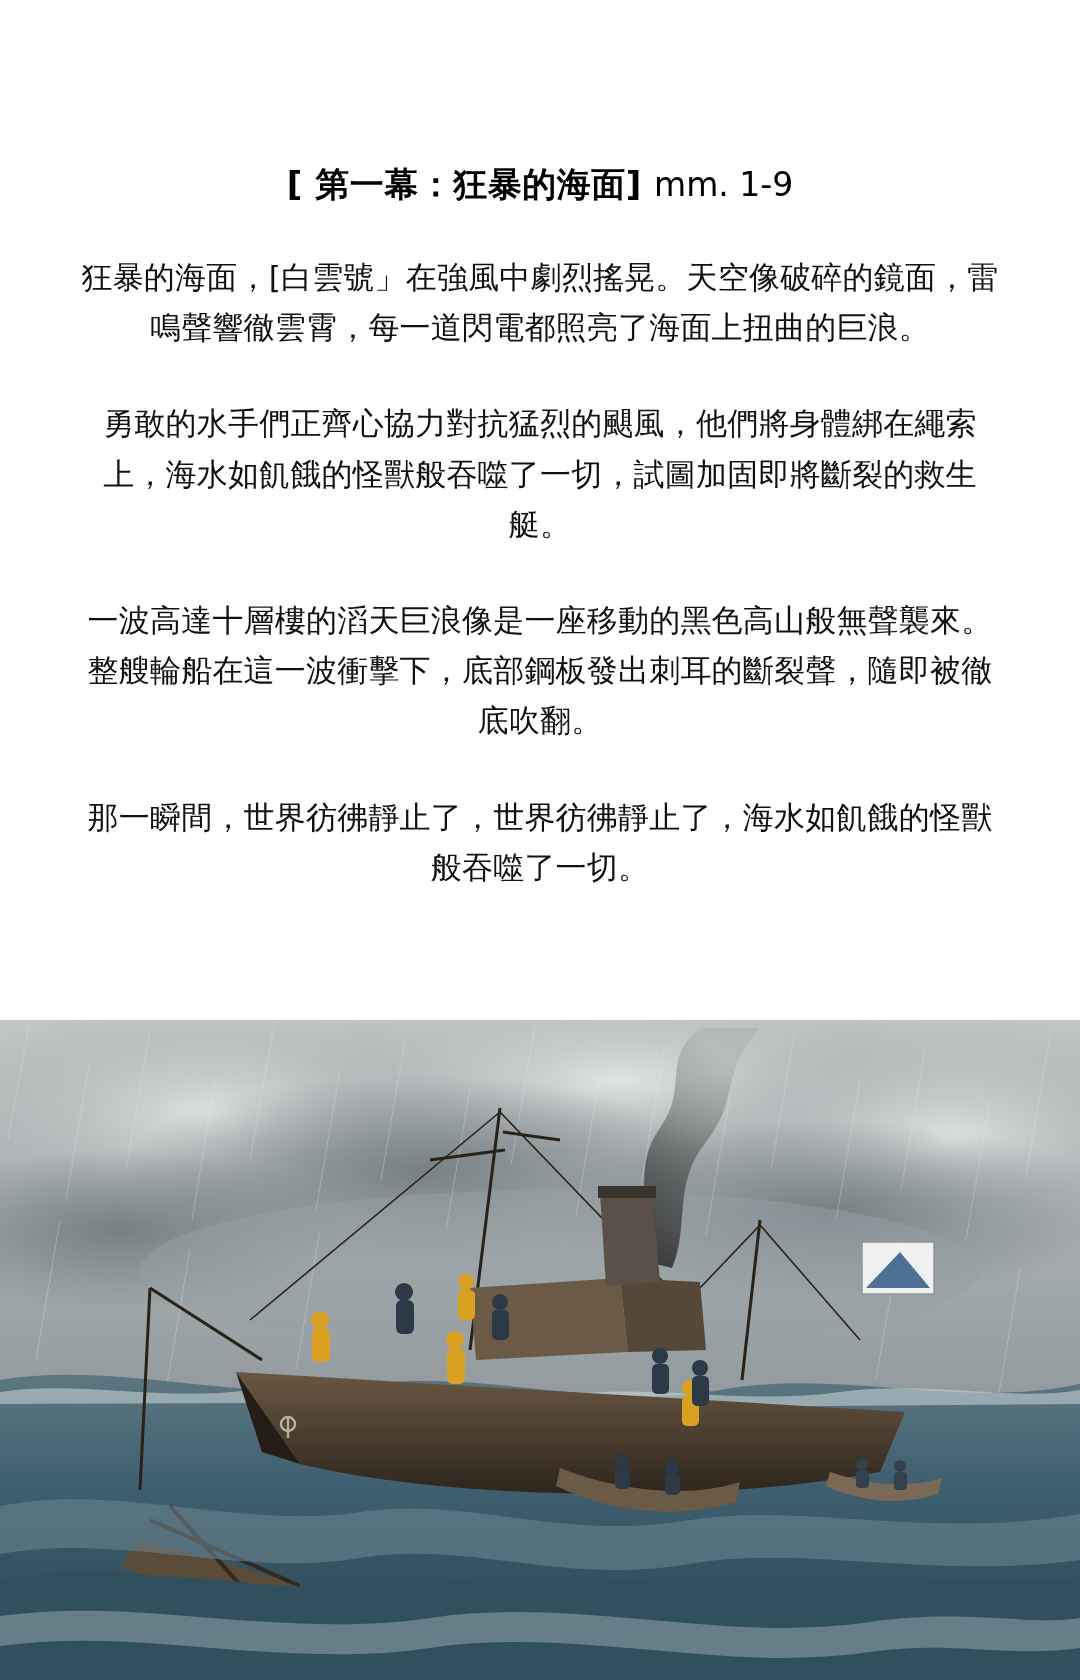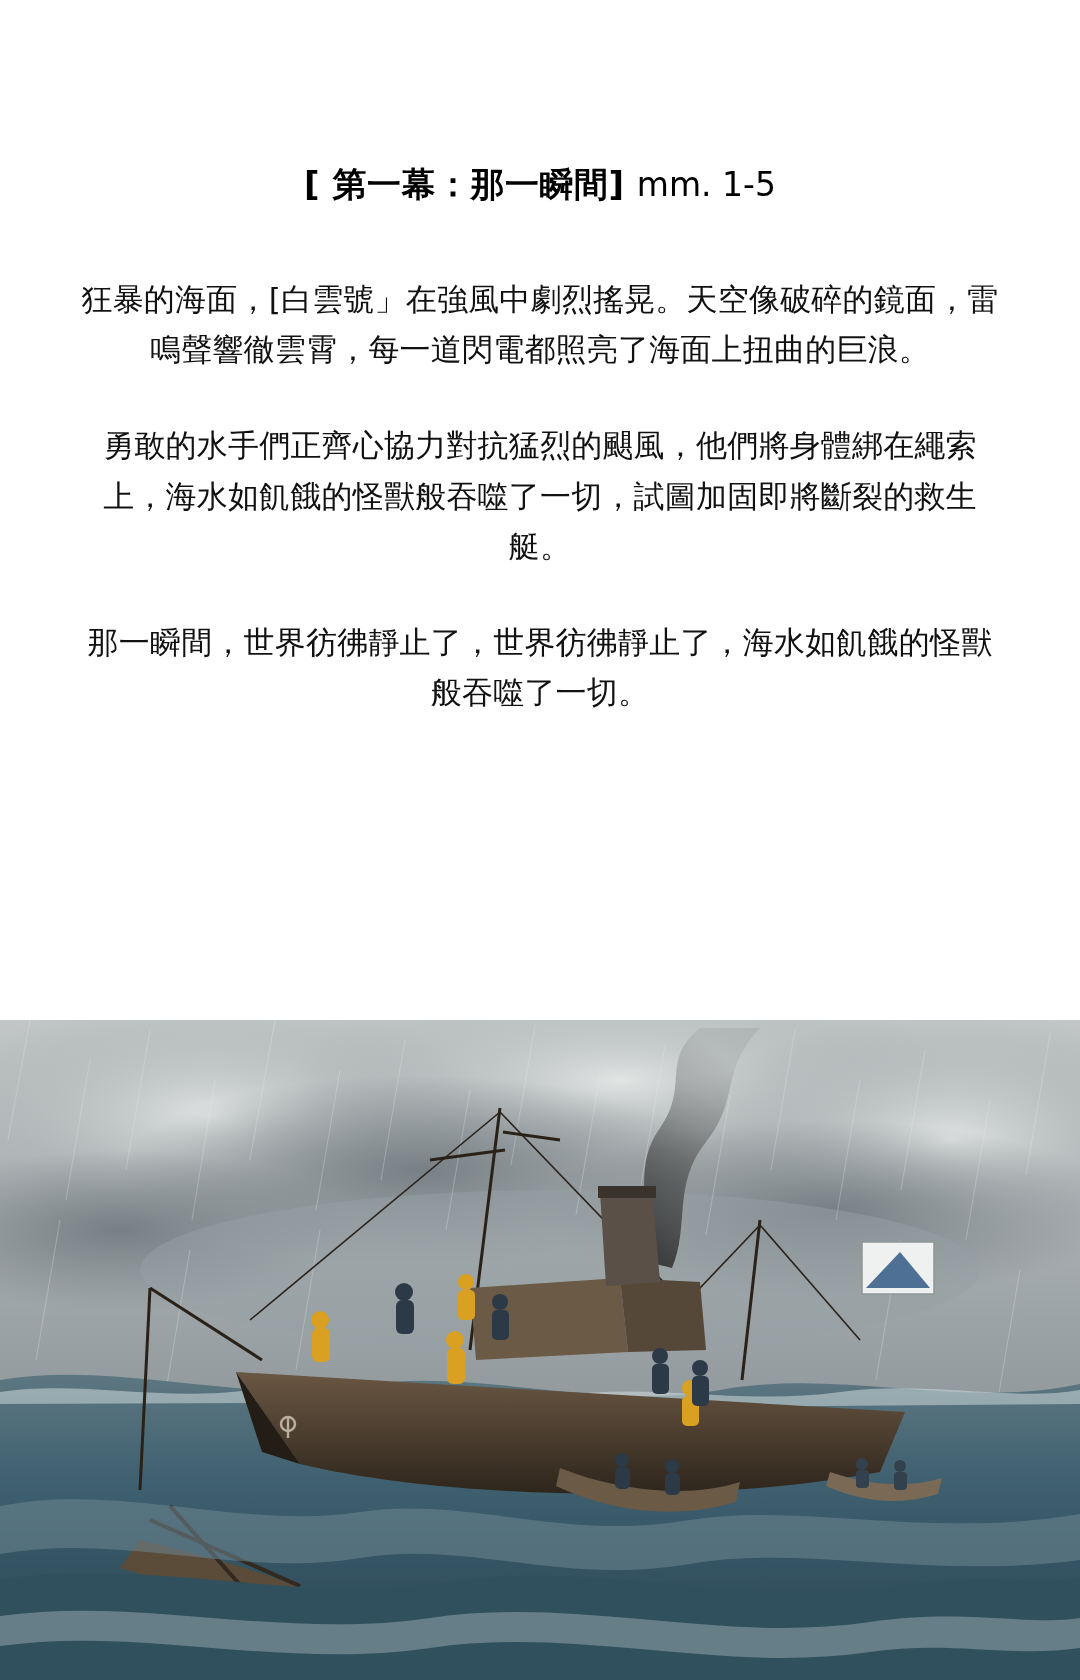--- a/index.html
+++ b/index.html
@@ -45,21 +45,21 @@
 
   .paragraph {
     text-align: center;
     font-size: 31px;
     line-height: 1.62;
     color: #111111;
     margin-top: 46px;
     letter-spacing: 0.2px;
   }
   .paragraph.first {
-    margin-top: 66px;
+    margin-top: 44px;
   }
 
   .illustration {
     position: absolute;
     left: 0;
     right: 0;
     bottom: 0;
     height: 660px;
     overflow: hidden;
     background: #51616b;
@@ -71,26 +71,27 @@
   }
 </style>
 </head>
 <body>
 
 <div class="page">
 
   <div class="text-block">
 
     <div class="scene-heading">
-      <span>[ 第一幕：那一瞬間]</span>
-      <span class="mm">mm. 1-5</span>
+      <span>[ 第一幕：狂暴的海面]</span>
+      <span class="mm">mm. 1-9</span>
     </div>
 
     <p class="paragraph first">狂暴的海面，[白雲號」在強風中劇烈搖晃。天空像破碎的鏡面，雷鳴聲響徹雲霄，每一道閃電都照亮了海面上扭曲的巨浪。</p>
     <p class="paragraph">勇敢的水手們正齊心協力對抗猛烈的颶風，他們將身體綁在繩索上，海水如飢餓的怪獸般吞噬了一切，試圖加固即將斷裂的救生艇。</p>
+    <p class="paragraph">一波高達十層樓的滔天巨浪像是一座移動的黑色高山般無聲襲來。整艘輪船在這一波衝擊下，底部鋼板發出刺耳的斷裂聲，隨即被徹底吹翻。</p>
     <p class="paragraph">那一瞬間，世界彷彿靜止了，世界彷彿靜止了，海水如飢餓的怪獸般吞噬了一切。</p>
 
   </div>
 
   <div class="illustration">
     <svg viewBox="0 0 1080 660" preserveAspectRatio="xMidYMid slice">
       <defs>
         <linearGradient id="skyGrad" x1="0" y1="0" x2="0" y2="1">
           <stop offset="0%" stop-color="#c2c6c6"></stop>
           <stop offset="45%" stop-color="#aab0b2"></stop>

